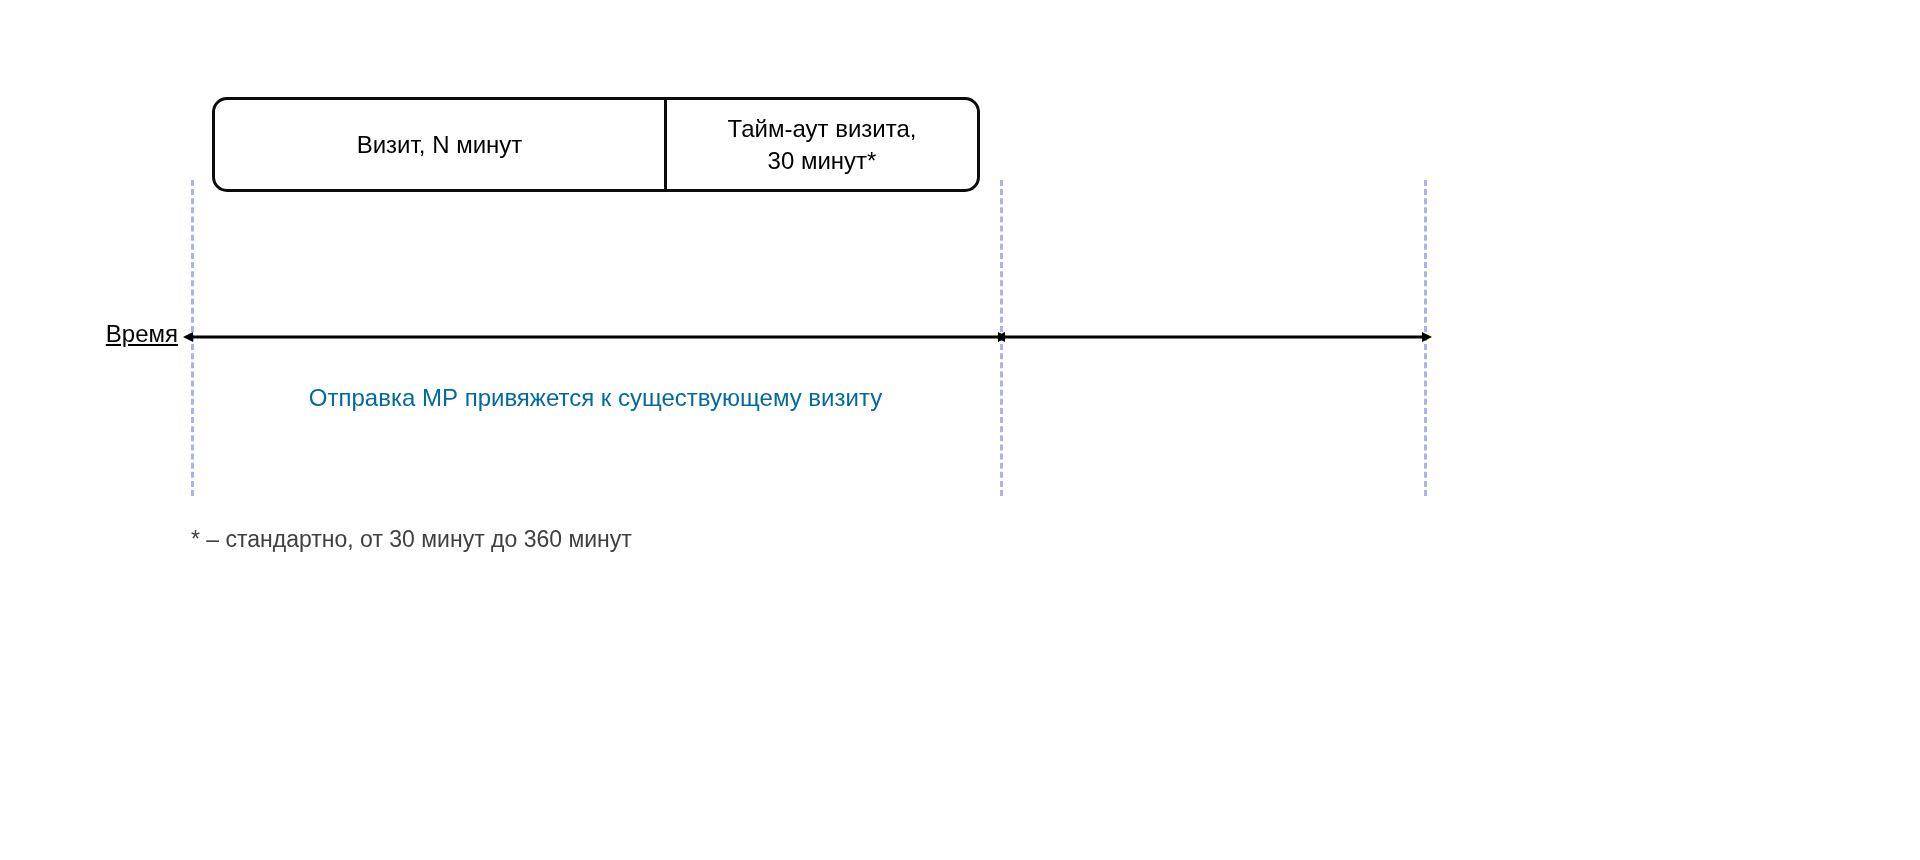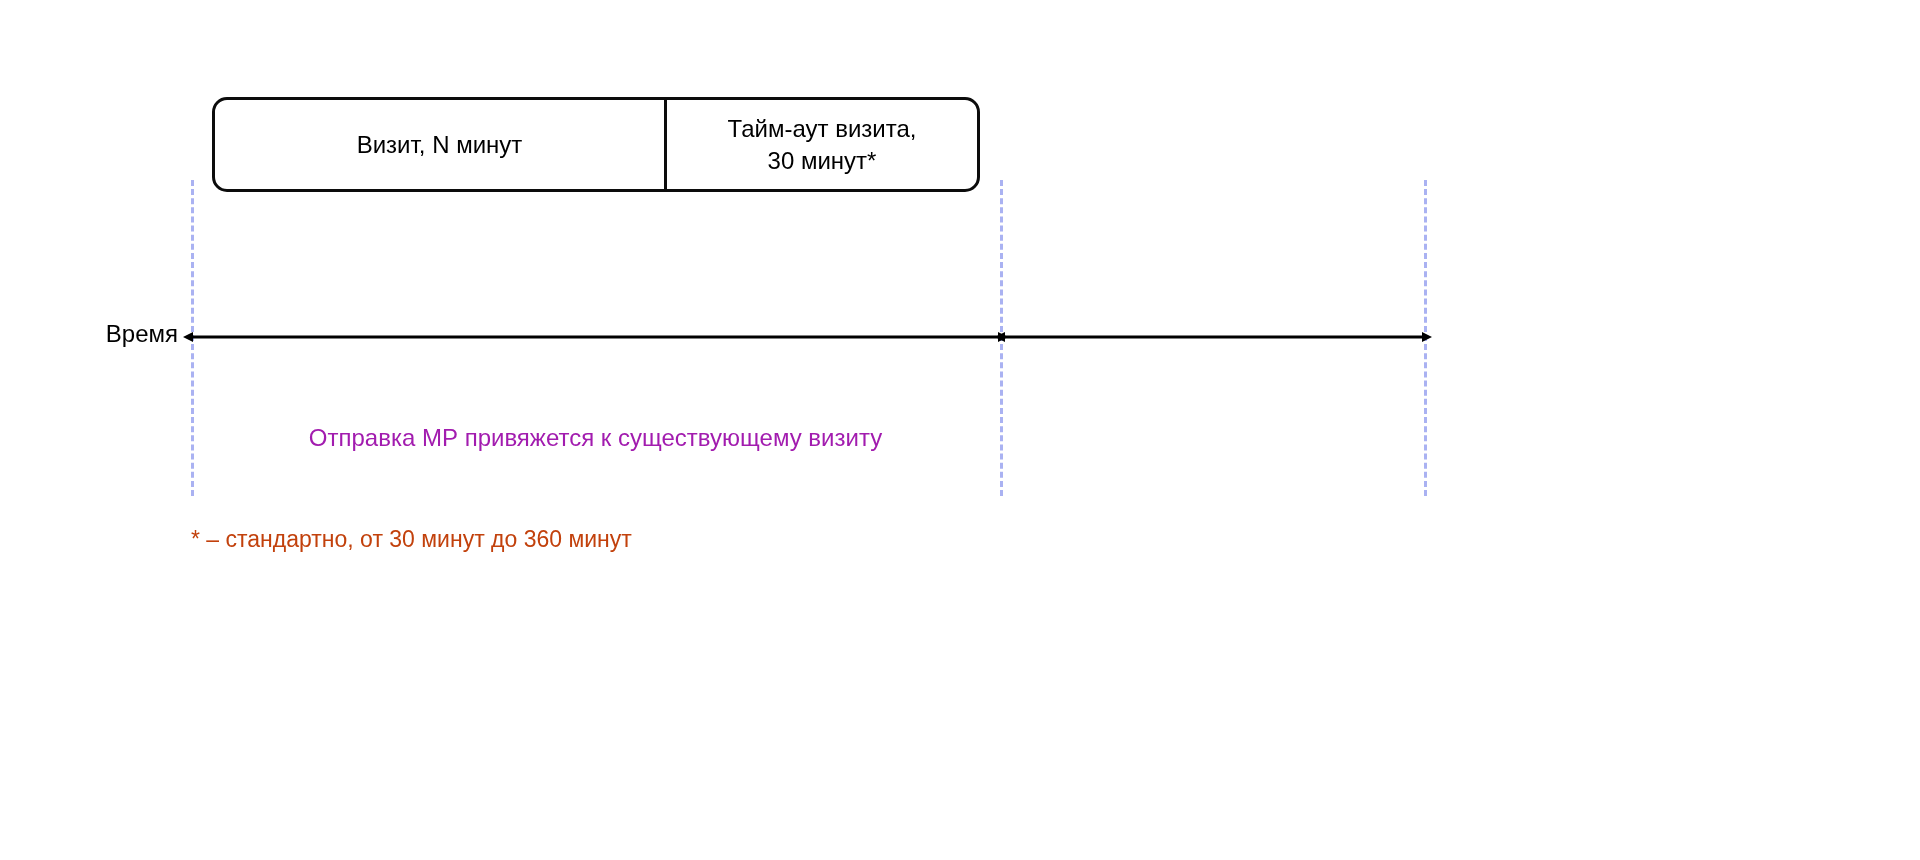--- a/index.html
+++ b/index.html
@@ -67,46 +67,47 @@
   
   .axis-label {
     position: absolute;
     left: 92px;
     top: 320px;
     width: 86px;
     text-align: right;
     font-size: 24px;
     color: #000000;
     white-space: nowrap;
+    text-decoration: underline;
   }
   .arrow-row {
     position: absolute;
     top: 337px;
     height: 0;
   }
   .arrow-svg { display: block; overflow: visible; }
 
   
   .segment-caption {
     position: absolute;
-    top: 424px;
+    top: 384px;
     text-align: center;
     font-size: 24px;
-    color: #a21caf;
+    color: #0369a1;
     white-space: nowrap;
   }
   #caption-existing { left: 191px;  width: 809px; }
   #caption-new      { left: 1003px; width: 421px; }
 
   
   .footnote {
     position: absolute;
     left: 191px;
     font-size: 23px;
-    color: #c2410c;
+    color: #404040;
     white-space: nowrap;
   }
   #footnote-1 { top: 526px; }
   #footnote-2 { top: 573px; }
 </style>
 </head>
 <body>
 
 <div id="canvas">
 

